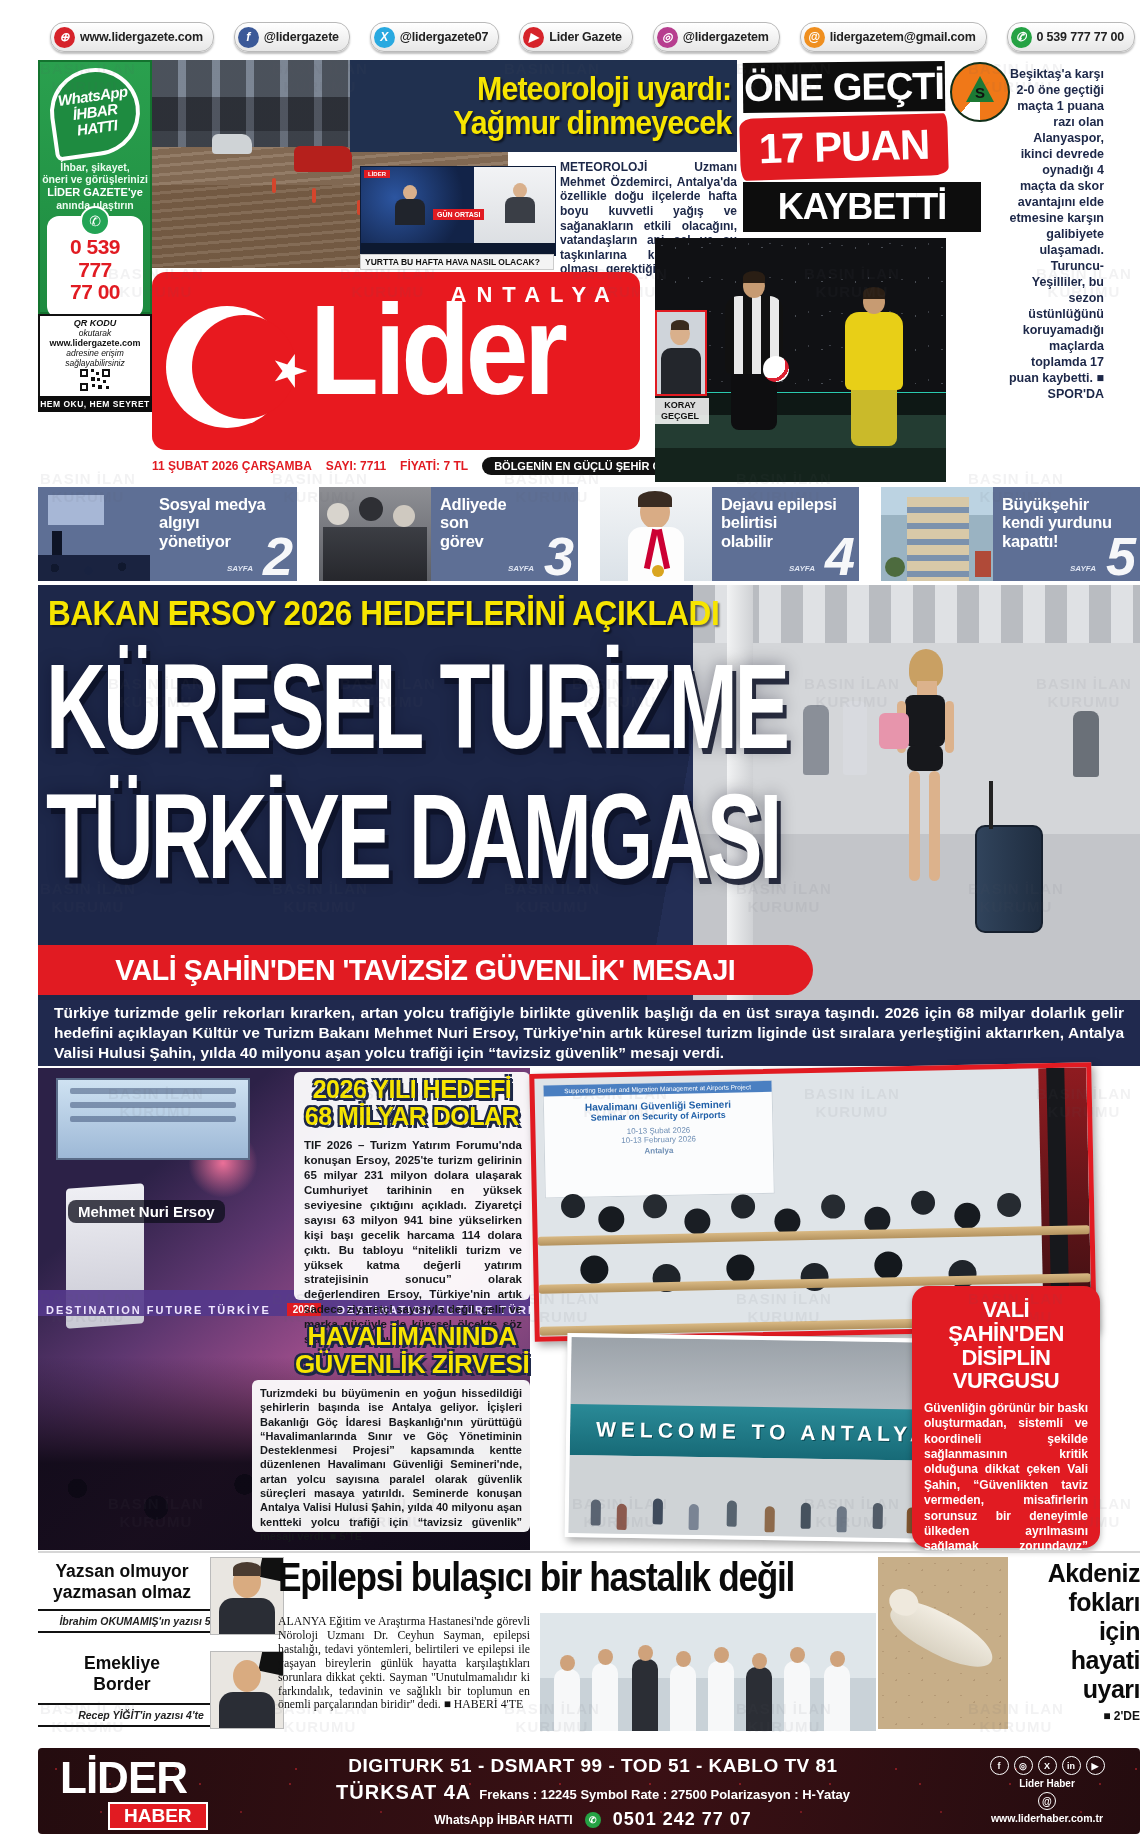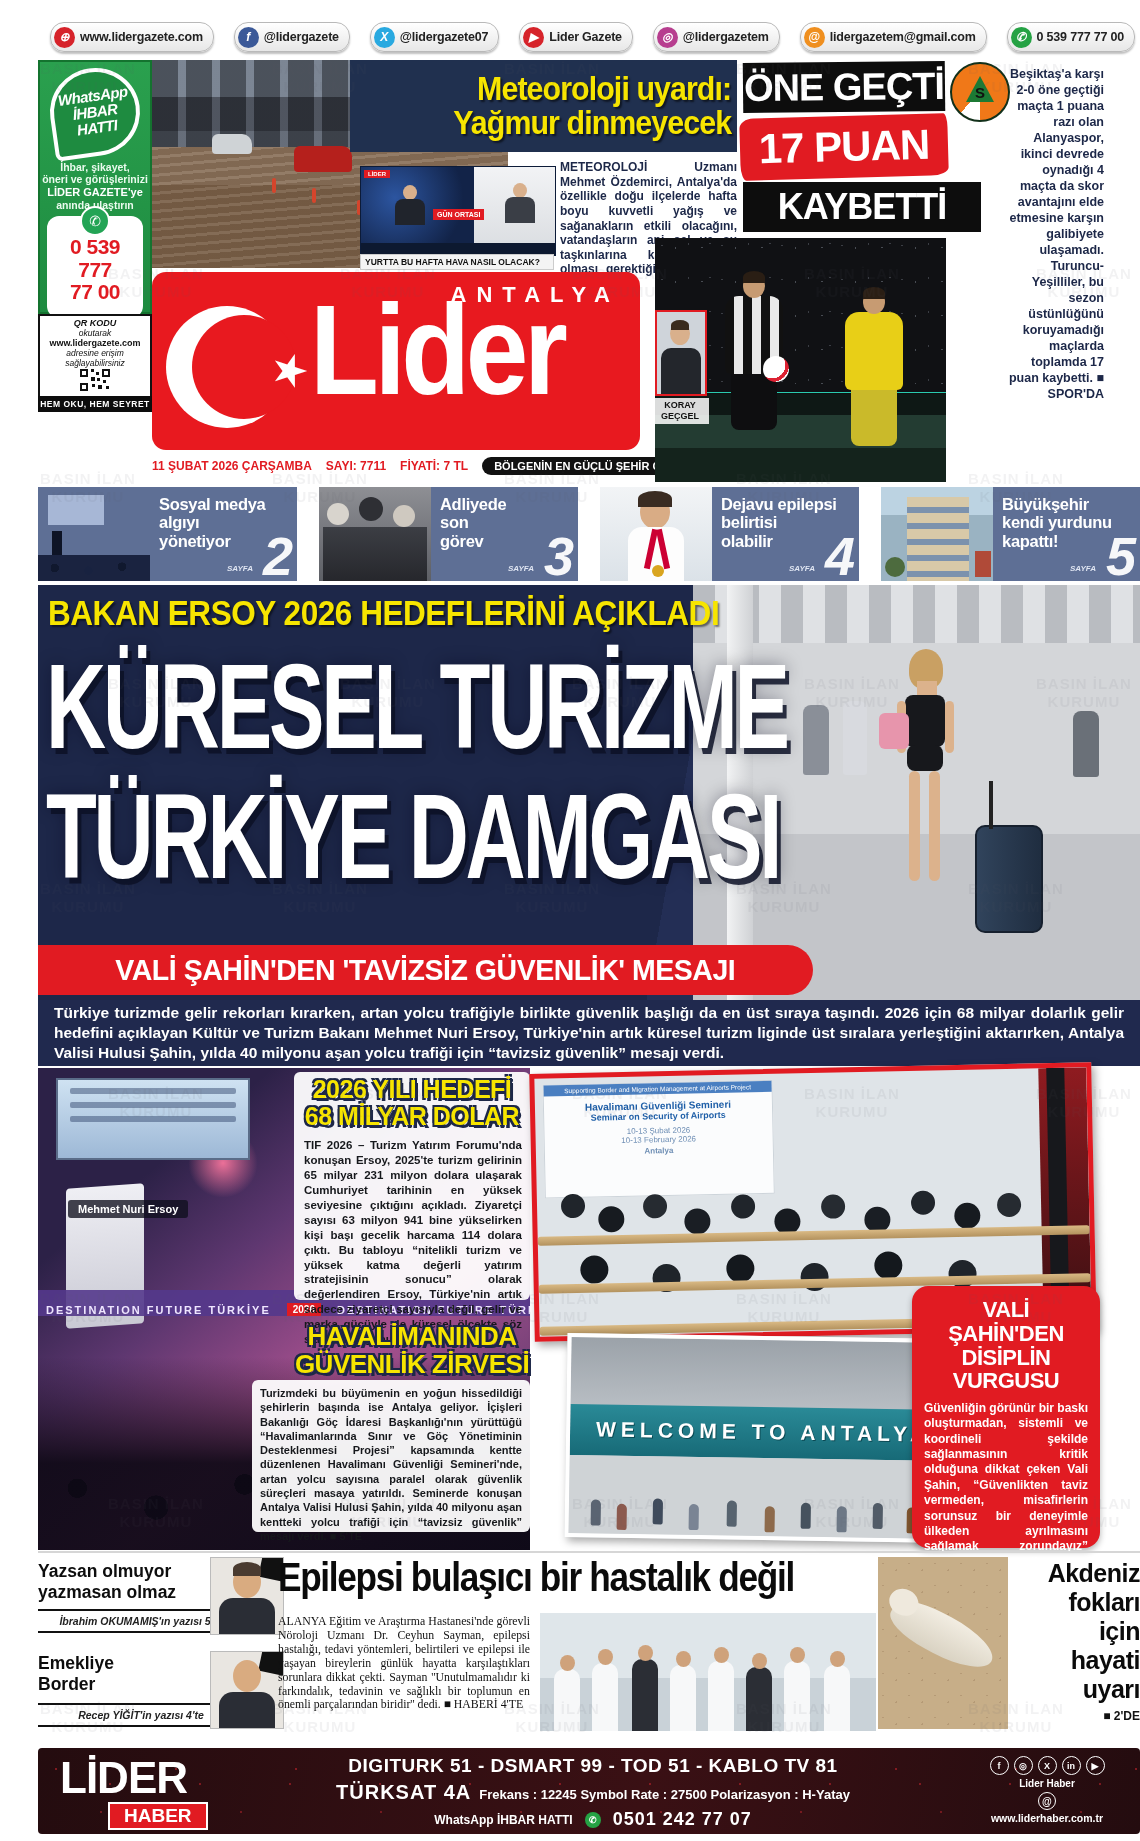--- a/index.html
+++ b/index.html
@@ -154,22 +154,22 @@
   .forumphoto .glow{position:absolute;width:70px;height:70px;border-radius:50%;
       background:radial-gradient(circle,rgba(255,120,160,.9),rgba(255,120,160,0) 70%)}
   .forumphoto .screen{position:absolute;left:18px;top:10px;width:190px;height:78px;background:linear-gradient(#cfe2f2,#9db8d6);
       border:2px solid #5a6c88}
   .forumphoto .screen i{display:block;height:6px;background:rgba(40,60,100,.45);margin:8px 12px 0;border-radius:2px}
   .podium{position:absolute;left:28px;top:118px;width:78px;height:140px;background:linear-gradient(#efeff4,#c9c9d4);
           transform:skewY(-4deg);border-radius:4px}
   .speaker{position:absolute;left:44px;top:86px}
   .speaker .sh{width:20px;height:22px;border-radius:50%;background:#d8b08c;margin:0 auto}
   .speaker .sb{width:44px;height:52px;border-radius:10px 10px 0 0;background:#23262e;margin-top:-2px}
-  .ersoychip{position:absolute;left:30px;top:132px;background:rgba(15,15,30,.78);color:#fff;font-size:11px;
-             font-weight:bold;padding:3px 10px;border-radius:3px;white-space:nowrap}
+  .ersoychip{position:absolute;left:30px;top:132px;background:rgba(15,15,30,.78);color:#fff;font-size:15px;
+             font-weight:bold;padding:3px 10px;border-radius:8px;white-space:nowrap}
   .audience{position:absolute;left:0;bottom:0;width:100%;height:40%;
       background:linear-gradient(rgba(20,12,30,0),rgba(12,8,20,.92) 55%),
         radial-gradient(circle 16px at 8% 68%,#181320 60%,transparent 61%),
         radial-gradient(circle 20px at 24% 78%,#241b30 60%,transparent 61%),
         radial-gradient(circle 17px at 42% 66%,#181320 60%,transparent 61%),
         radial-gradient(circle 21px at 60% 80%,#241b30 60%,transparent 61%),
         radial-gradient(circle 16px at 76% 68%,#181320 60%,transparent 61%),
         radial-gradient(circle 22px at 92% 78%,#241b30 60%,transparent 61%)}
   .destband{position:absolute;left:0;top:222px;width:492px;height:26px;background:rgba(84,56,140,.9);
             display:flex;align-items:flex-end;gap:16px;padding:0 8px;box-sizing:border-box;overflow:hidden}
@@ -205,21 +205,21 @@
       text-shadow:1px 1px 0 #0c4a54}
   .welcome .ppl{position:absolute;left:0;bottom:0;width:100%;height:40%;background:#cfd3d6}
   .welcome .ppl i{position:absolute;width:10px;height:26px;border-radius:5px 5px 2px 2px}
   .valibox{position:absolute;left:874px;top:218px;width:188px;height:262px;background:#e11b22;border-radius:16px;
            padding:12px 12px;box-sizing:border-box;box-shadow:0 3px 6px rgba(0,0,0,.3)}
   .valibox h3{margin:0 0 8px;color:#fff;text-align:center;font-size:22px;line-height:1.08;letter-spacing:-.5px}
   .valibox p{margin:0;color:#fff;font-size:12px;font-weight:bold;line-height:1.28;text-align:justify}
   
   .divider{left:38px;top:1551px;width:1102px;height:2px;background:#d6d6d6}
   .bottom{left:38px;top:1557px;width:1102px;height:182px}
-  .coltitle{position:absolute;width:168px;text-align:left;font-weight:bold;font-size:17.5px;line-height:1.2;color:#0d0d0d}
+  .coltitle{position:absolute;width:168px;text-align:center;font-weight:bold;font-size:17.5px;line-height:1.2;color:#0d0d0d}
   .colnote{position:absolute;width:206px;border-top:2px solid #111;border-bottom:2px solid #111;
            font-size:10.5px;font-style:italic;font-weight:bold;text-align:center;padding:4px 0;color:#222}
   .cportrait{position:absolute;width:72px;height:76px;background:#e9e6e1;border:1px solid #bbb;overflow:hidden}
   .cportrait:before{content:"";position:absolute;right:-8px;top:-8px;width:30px;height:30px;background:#111;transform:rotate(12deg)}
   .cportrait .ph{position:absolute;left:22px;top:8px;width:28px;height:32px;border-radius:50%;background:#d9ab80;z-index:2}
   .cportrait .pb{position:absolute;left:8px;top:40px;width:56px;height:40px;border-radius:14px 14px 0 0;background:#2a2d35;z-index:2}
   .hair{position:absolute;left:22px;top:4px;width:28px;height:14px;border-radius:50% 50% 0 0;background:#4a3b30;z-index:3}
   .epihead{position:absolute;left:240px;top:-2px;font-weight:bold;font-size:40px;color:#0b0b0b;letter-spacing:-1.5px;
            transform:scaleX(.88);transform-origin:left top;white-space:nowrap}
   .epibody{position:absolute;left:240px;top:58px;width:252px;font-family:"Liberation Serif",serif;font-size:11.8px;

